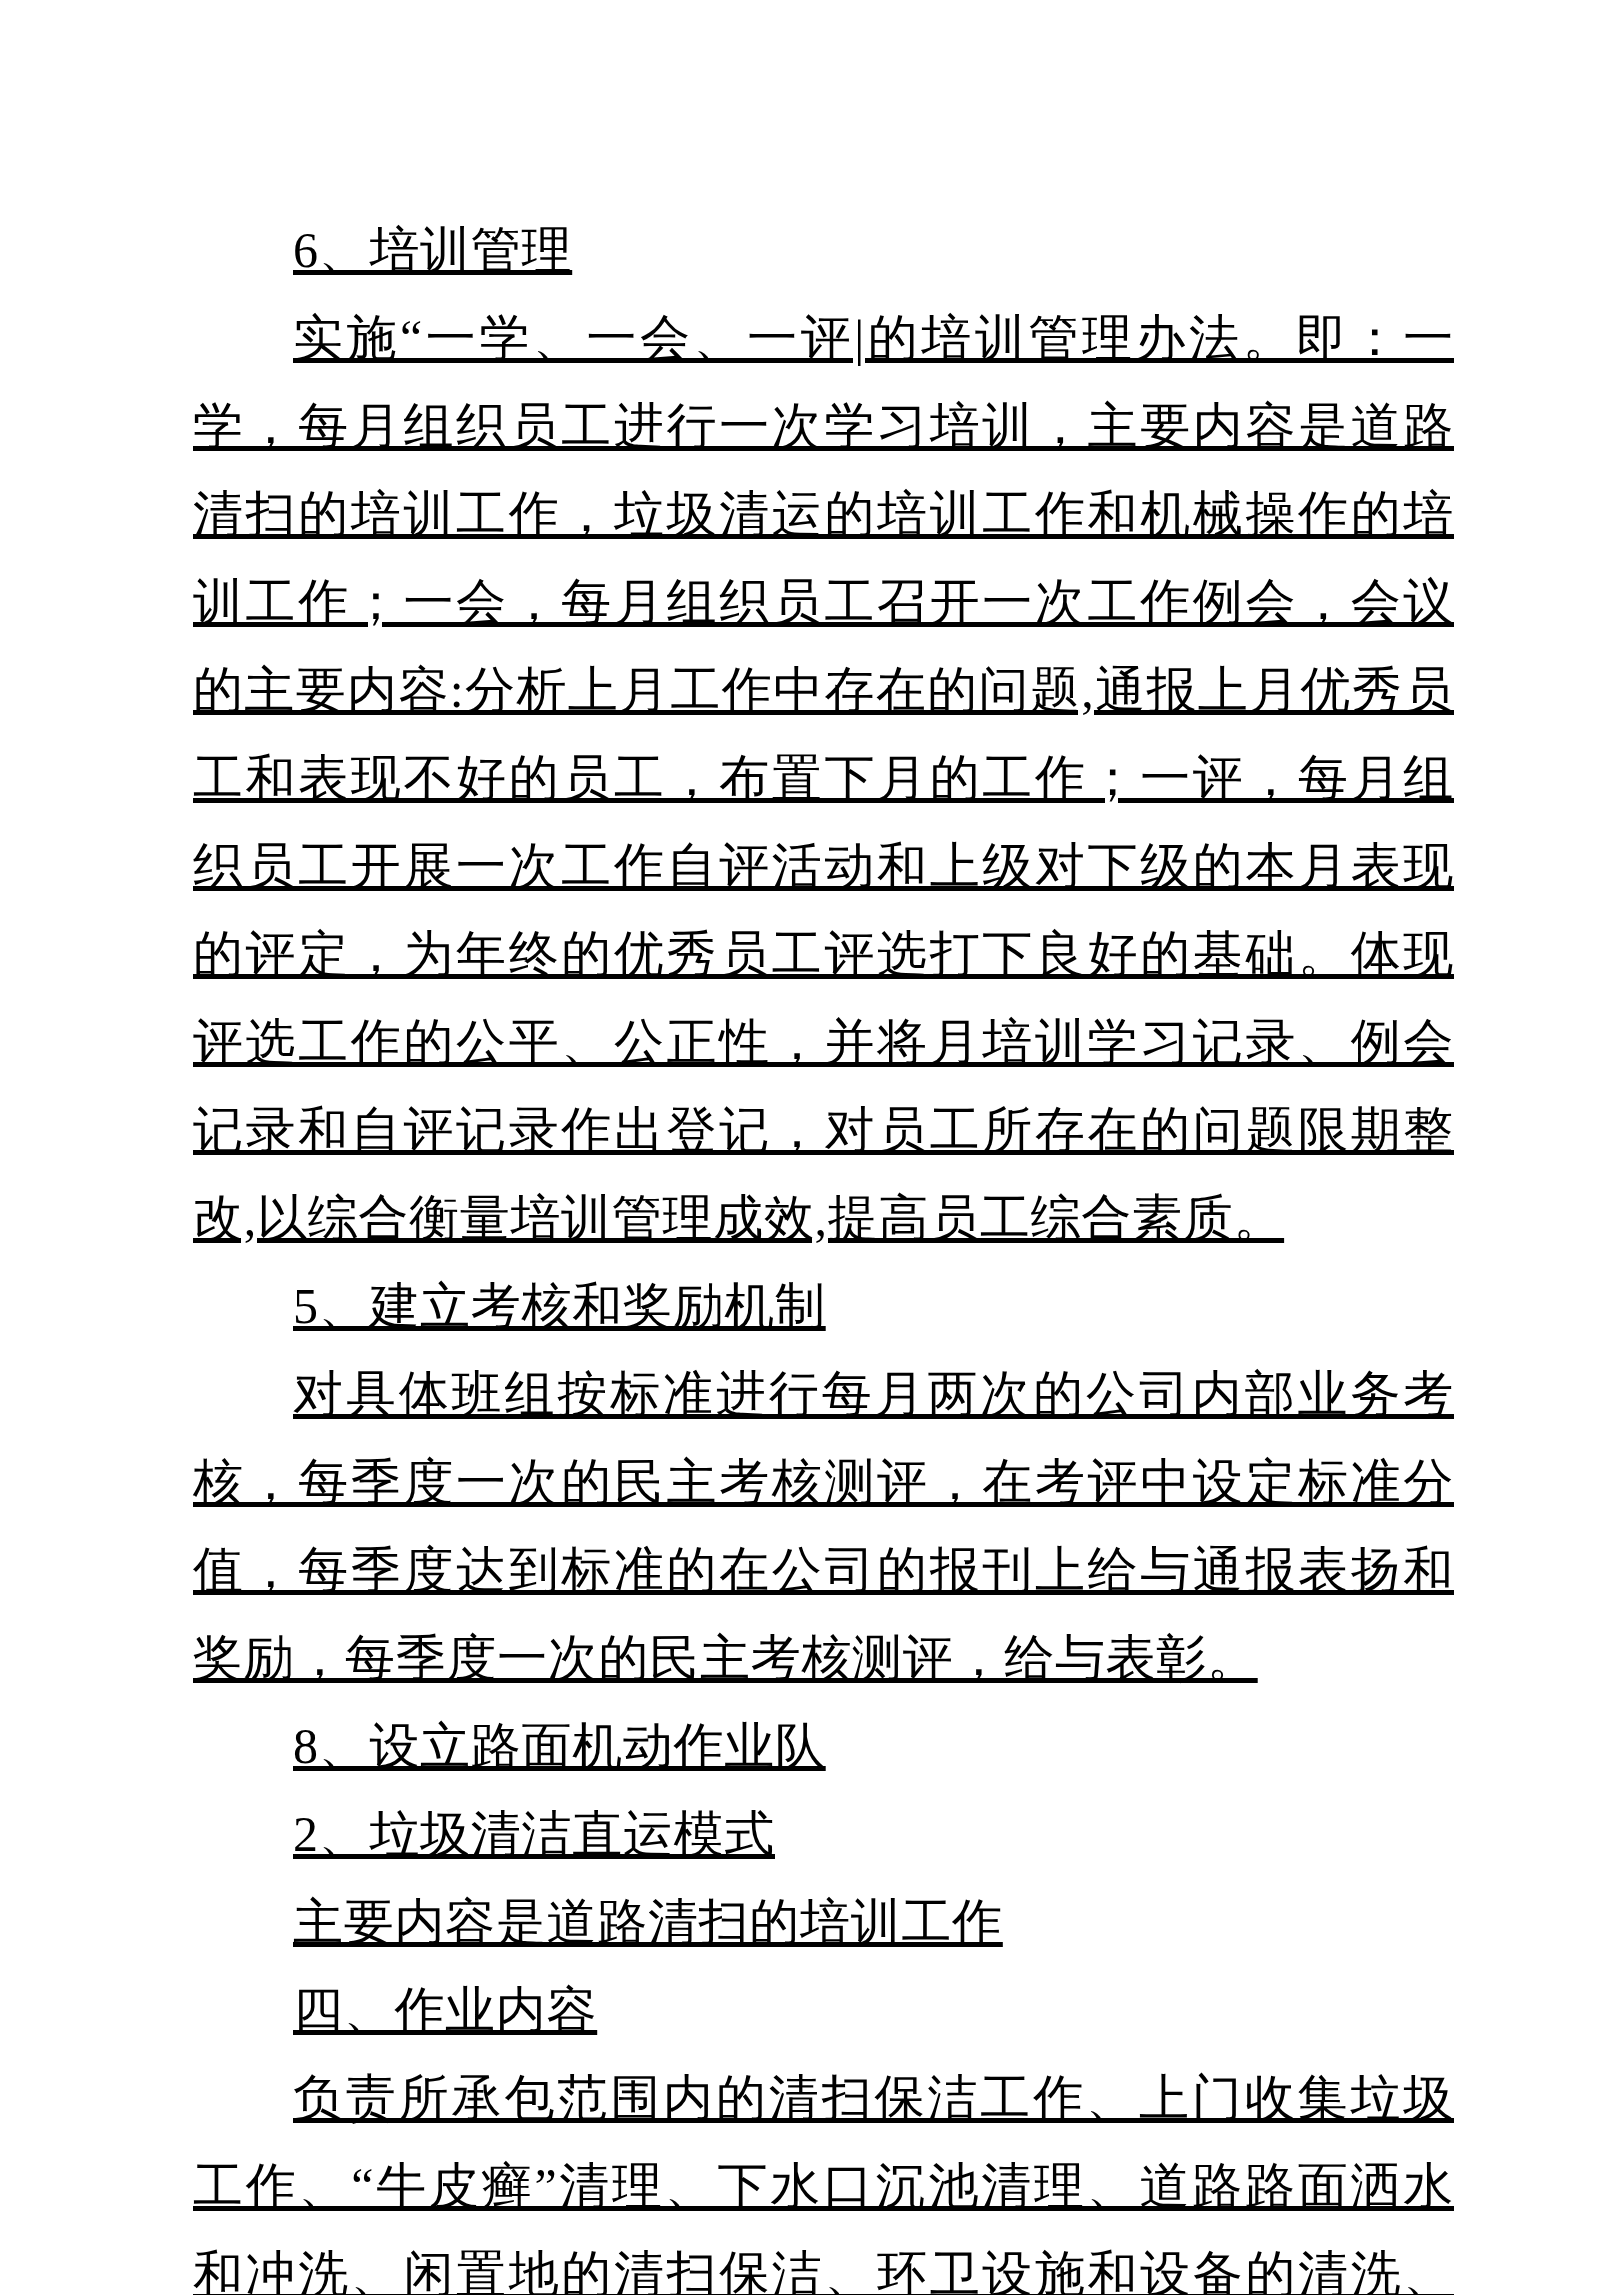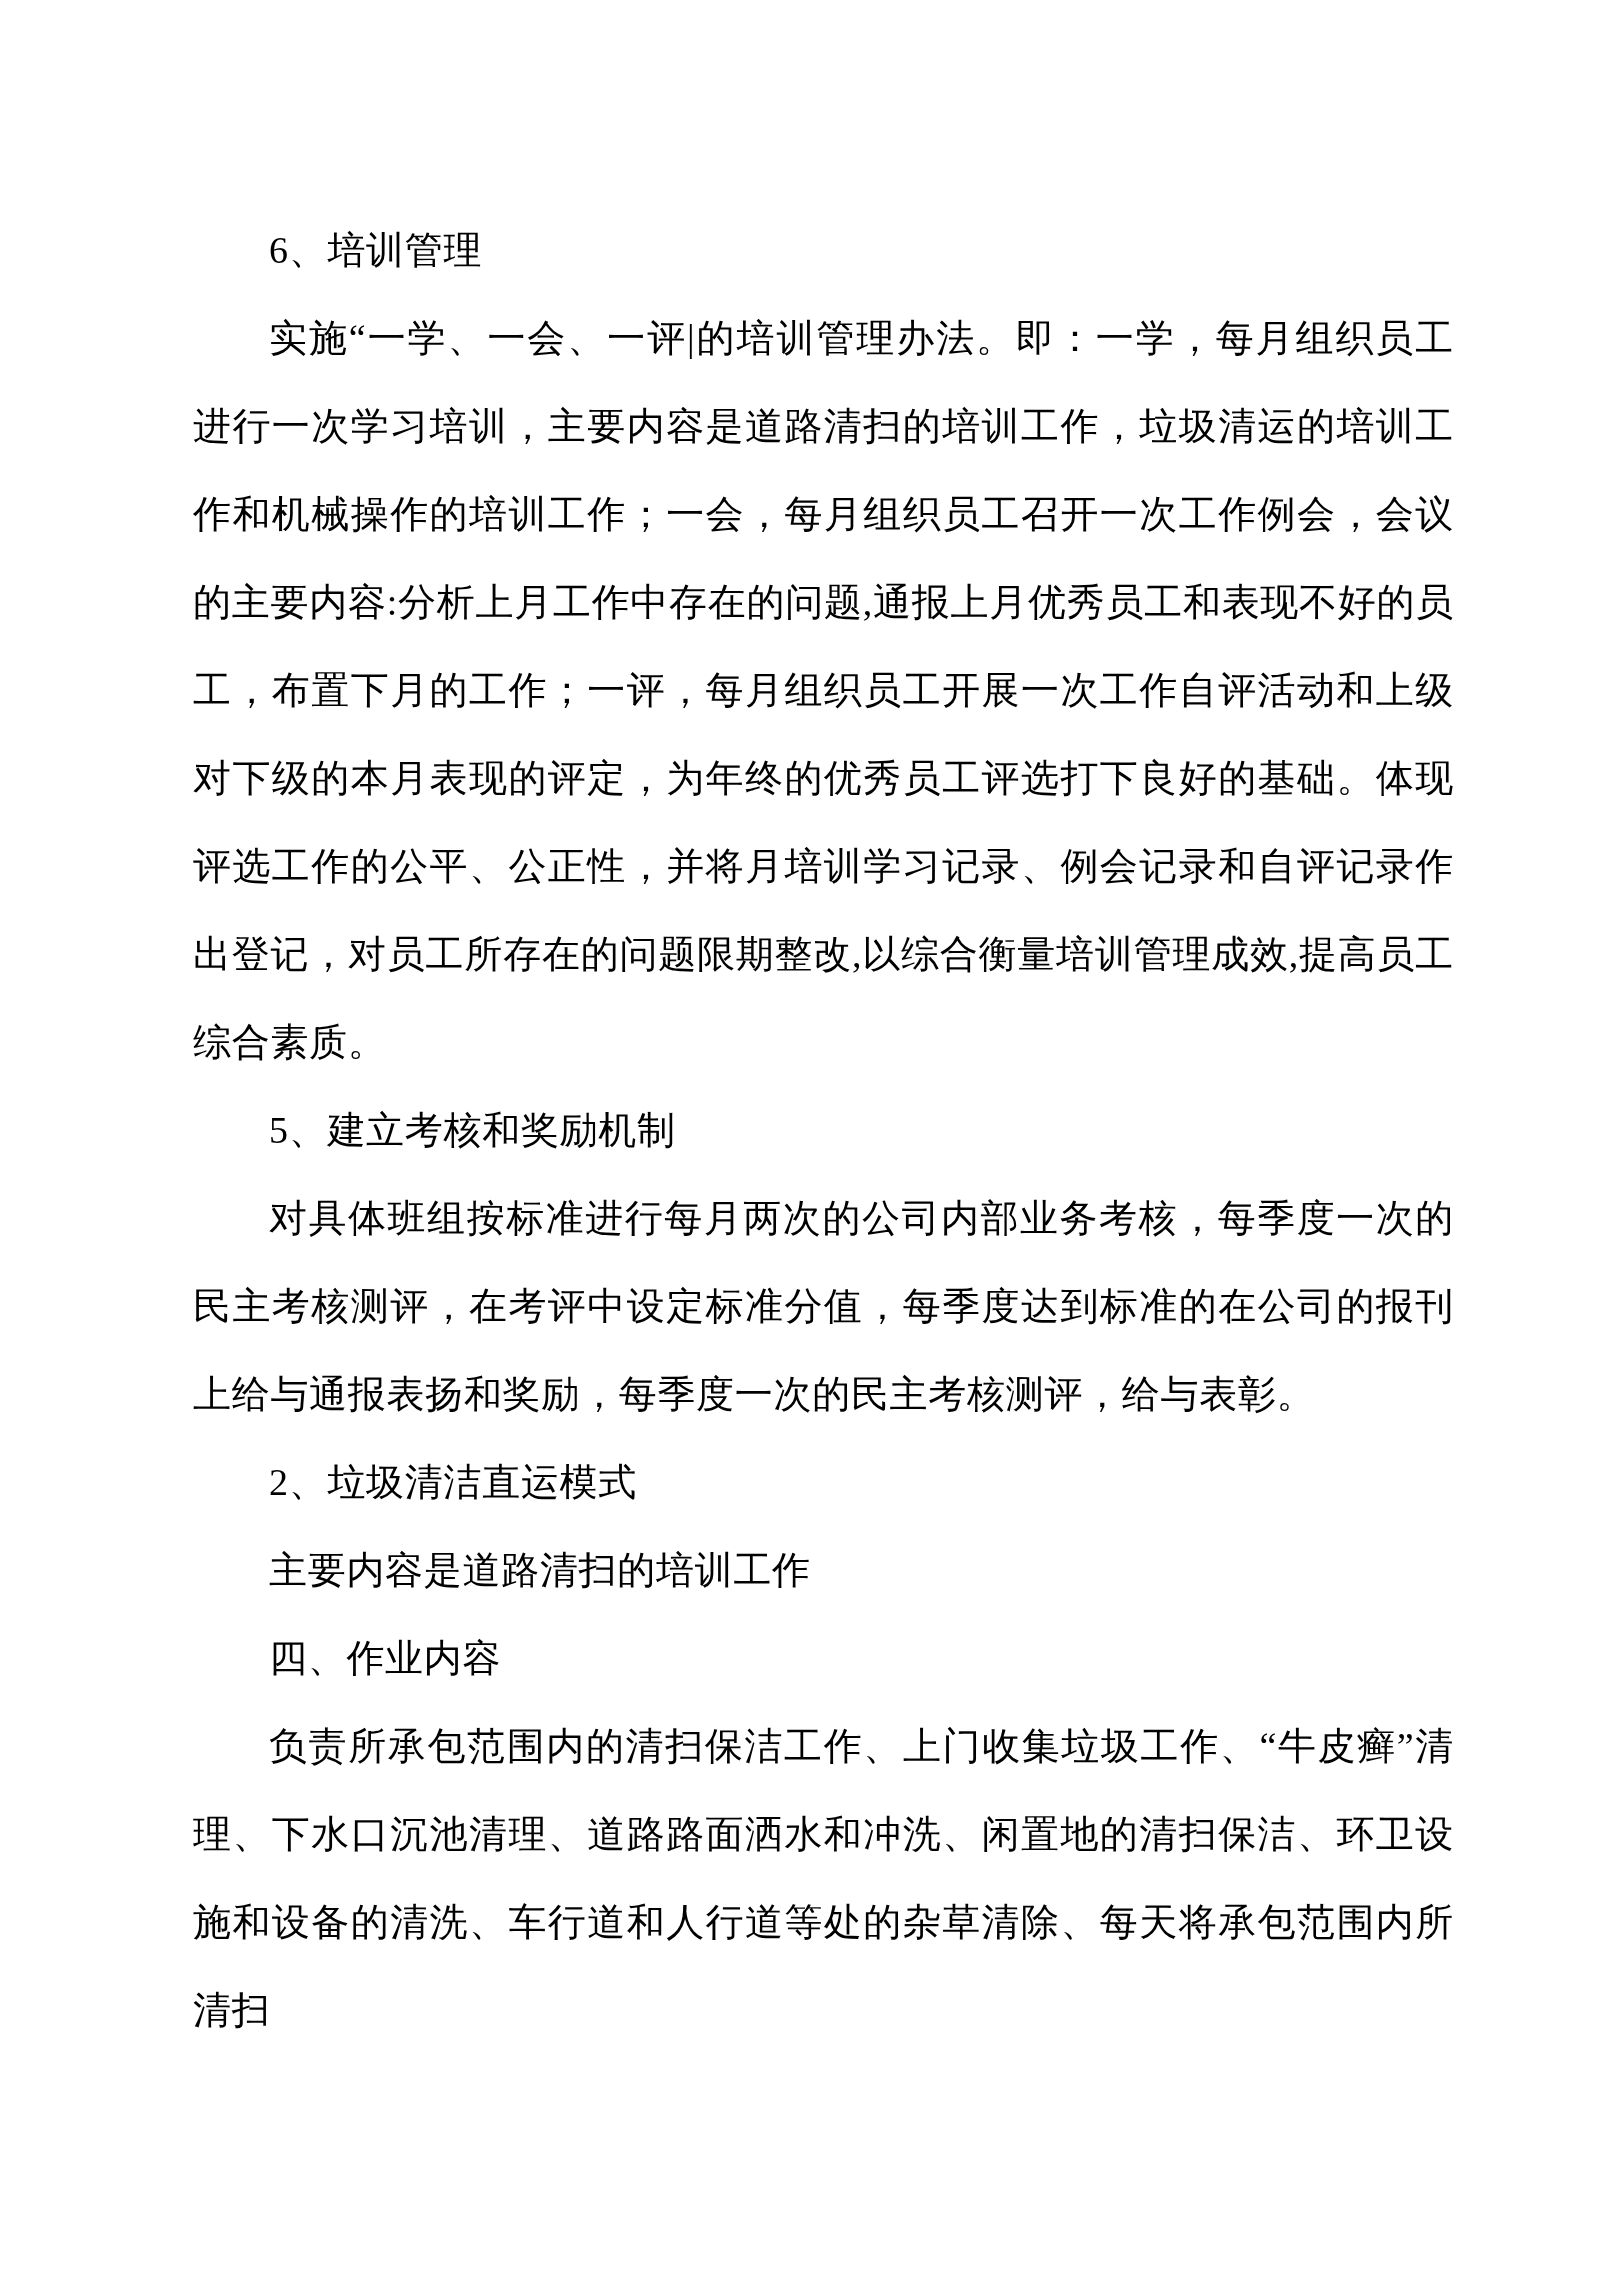--- a/index.html
+++ b/index.html
@@ -16,39 +16,41 @@
     padding: 206px 169px 131px 193px;
     font-family: "Liberation Serif", "DejaVu Serif", serif;
     color: #000000;
     overflow: hidden;
   }
   .content {
     width: 100%;
   }
   .para {
     margin: 0;
-    font-size: 38px;
+    font-size: 50px;
     line-height: 88px;
     text-align: justify;
     text-indent: 2em;
     letter-spacing: 0.7px;
     word-break: break-all;
+    text-decoration: underline;
   }
   .para.last-left {
     text-align-last: left;
   }
 </style>
 </head>
 <body>
 
 <div class="page">
   <div class="content">
     <p class="para last-left">6、培训管理</p>
     <p class="para last-left">实施“一学、一会、一评|的培训管理办法。即：一学，每月组织员工进行一次学习培训，主要内容是道路清扫的培训工作，垃圾清运的培训工作和机械操作的培训工作；一会，每月组织员工召开一次工作例会，会议的主要内容:分析上月工作中存在的问题,通报上月优秀员工和表现不好的员工，布置下月的工作；一评，每月组织员工开展一次工作自评活动和上级对下级的本月表现的评定，为年终的优秀员工评选打下良好的基础。体现评选工作的公平、公正性，并将月培训学习记录、例会记录和自评记录作出登记，对员工所存在的问题限期整改,以综合衡量培训管理成效,提高员工综合素质。</p>
     <p class="para last-left">5、建立考核和奖励机制</p>
     <p class="para last-left">对具体班组按标准进行每月两次的公司内部业务考核，每季度一次的民主考核测评，在考评中设定标准分值，每季度达到标准的在公司的报刊上给与通报表扬和奖励，每季度一次的民主考核测评，给与表彰。</p>
+    <p class="para last-left">8、设立路面机动作业队</p>
     <p class="para last-left">2、垃圾清洁直运模式</p>
     <p class="para last-left">主要内容是道路清扫的培训工作</p>
     <p class="para last-left">四、作业内容</p>
     <p class="para last-left">负责所承包范围内的清扫保洁工作、上门收集垃圾工作、“牛皮癣”清理、下水口沉池清理、道路路面洒水和冲洗、闲置地的清扫保洁、环卫设施和设备的清洗、车行道和人行道等处的杂草清除、每天将承包范围内所清扫</p>
   </div>
 </div>
 
 
 </body></html>

